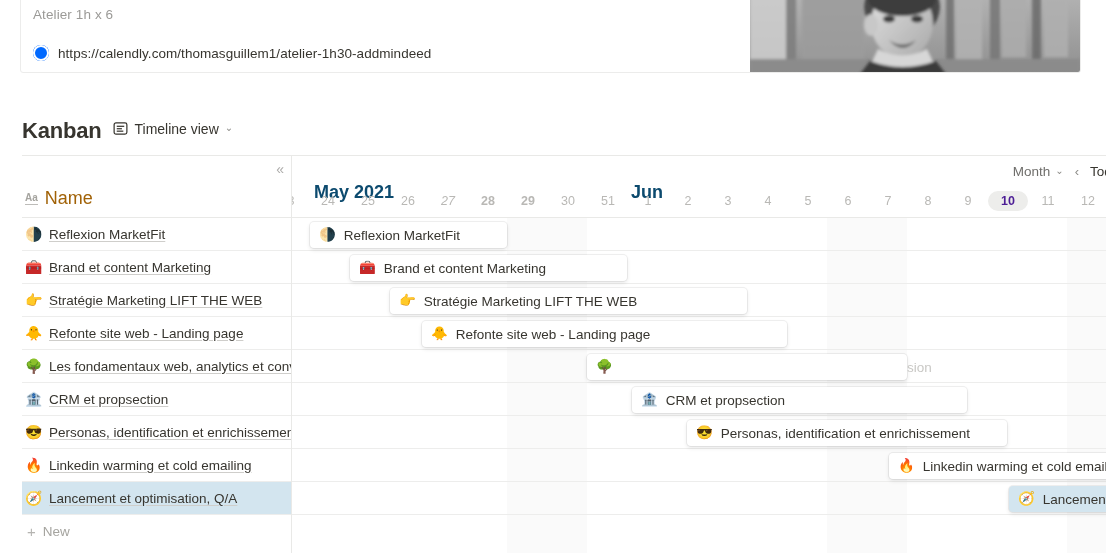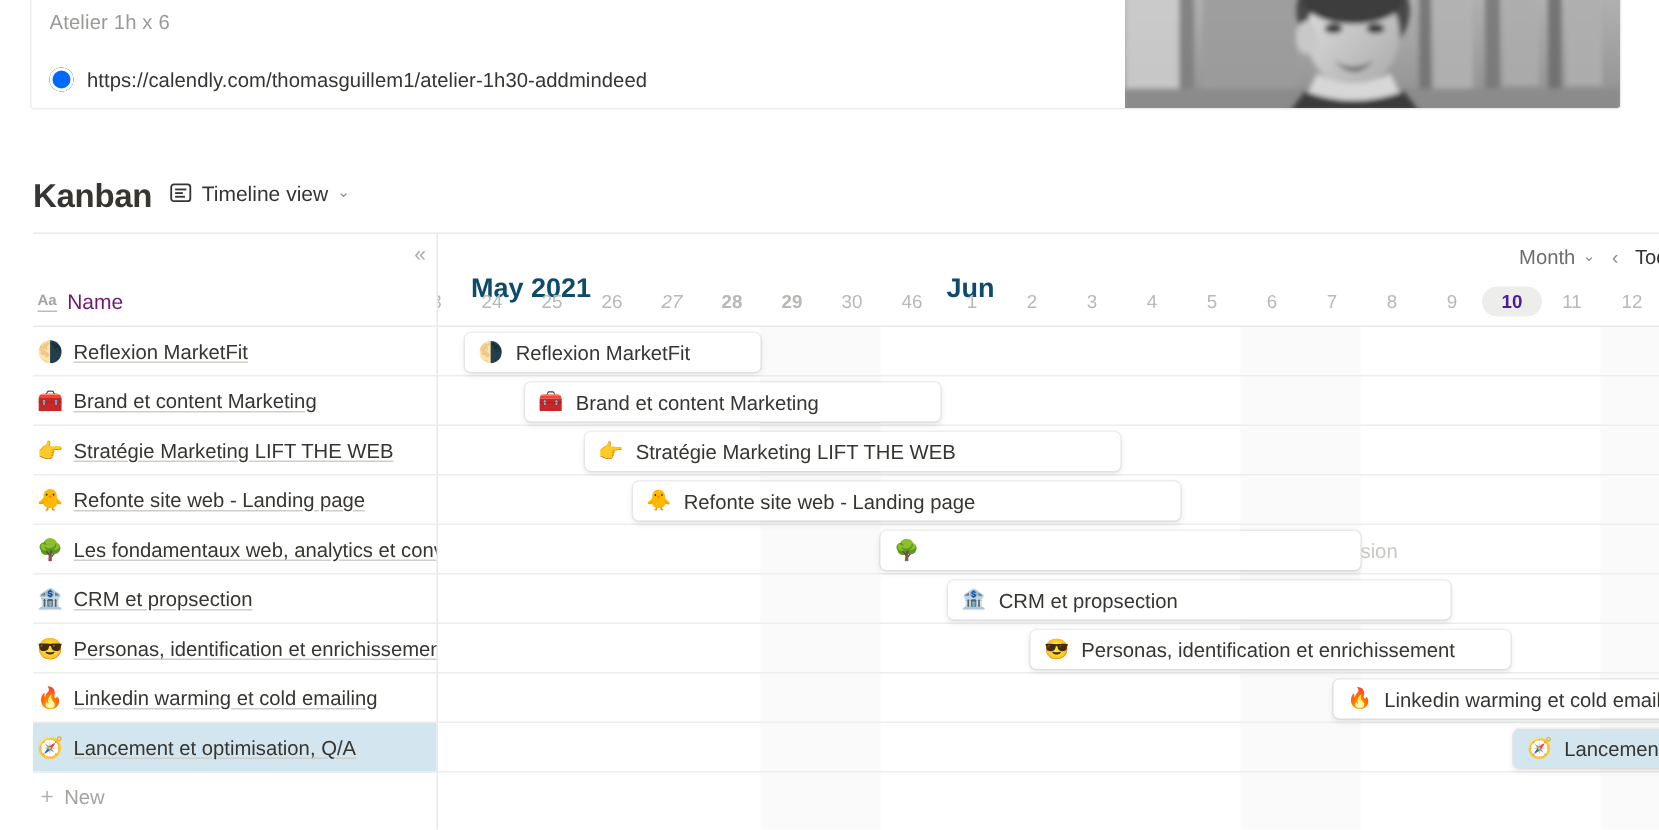--- a/index.html
+++ b/index.html
@@ -76,21 +76,21 @@
     font-size: 14px; color: #adacaa; letter-spacing: -1px;
   }
   .name-col {
     position: absolute; left: 3px; bottom: 8px;
     display: flex; align-items: center; gap: 7px;
   }
   .aa-icon {
     font-size: 10px; color: #a5a49f; font-weight: 600;
     border-bottom: 1px solid #bdbcb9; line-height: 12px;
   }
-  .name-label { font-size: 14px; color: #701a75; }
+  .name-label { font-size: 18px; color: #a16207; }
 
   .sb-row {
     height: 33px; display: flex; align-items: center; gap: 7px;
     padding-left: 3px; border-bottom: 1px solid #ededec;
     white-space: nowrap; overflow: hidden;
   }
   .sb-row.selected { background: #d3e5ef; }
   .sb-emoji { font-size: 14px; line-height: 1; flex: 0 0 auto; width: 17px; text-align: center; }
   .sb-title {
     font-size: 13.5px; color: #37352f;
@@ -286,21 +286,21 @@
           </div>
         <div id="day-ticks">
             <div class="day-tick" style="left: -1px;">3</div>
             <div class="day-tick" style="left: 36px;">24</div>
             <div class="day-tick" style="left: 76px;">25</div>
             <div class="day-tick" style="left: 116px;">26</div>
             <div class="day-tick" style="left: 156px; font-style: italic;">27</div>
             <div class="day-tick" style="left: 196px; font-weight: bold;">28</div>
             <div class="day-tick" style="left: 236px; font-weight: bold;">29</div>
             <div class="day-tick" style="left: 276px;">30</div>
-            <div class="day-tick" style="left: 316px;">46</div>
+            <div class="day-tick" style="left: 316px;">51</div>
             <div class="day-tick" style="left: 356px;">1</div>
             <div class="day-tick" style="left: 396px;">2</div>
             <div class="day-tick" style="left: 436px;">3</div>
             <div class="day-tick" style="left: 476px;">4</div>
             <div class="day-tick" style="left: 516px;">5</div>
             <div class="day-tick" style="left: 556px;">6</div>
             <div class="day-tick" style="left: 596px;">7</div>
             <div class="day-tick" style="left: 636px;">8</div>
             <div class="day-tick" style="left: 676px;">9</div>
             <div class="day-tick today" style="left: 716px;">10</div>

